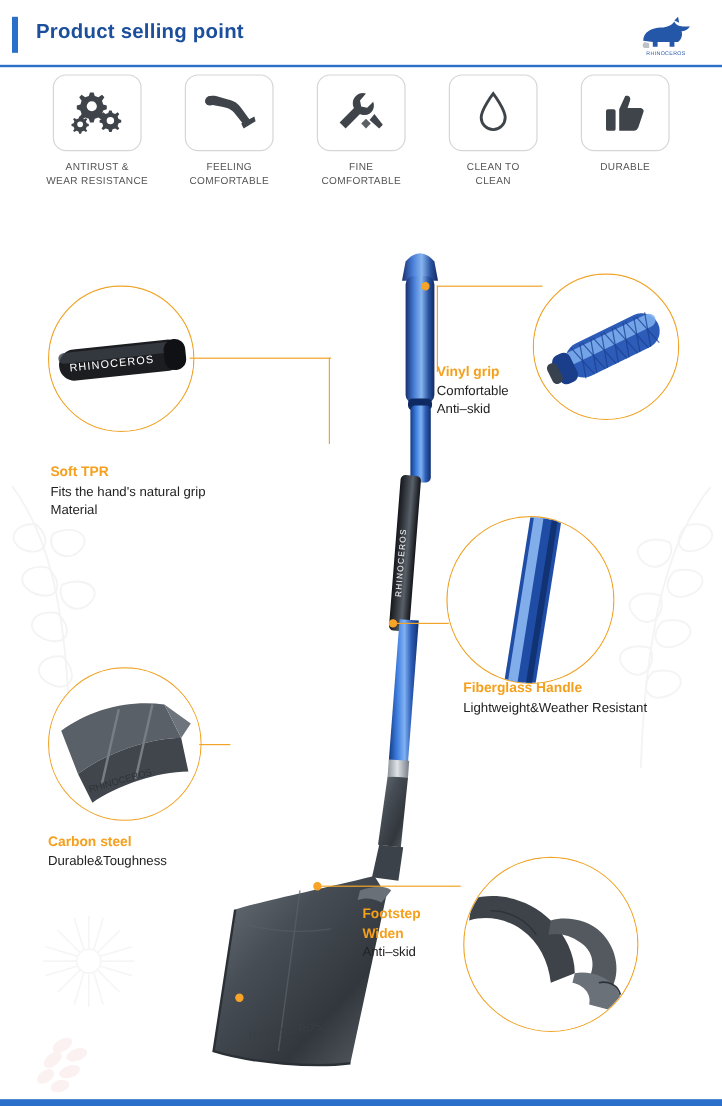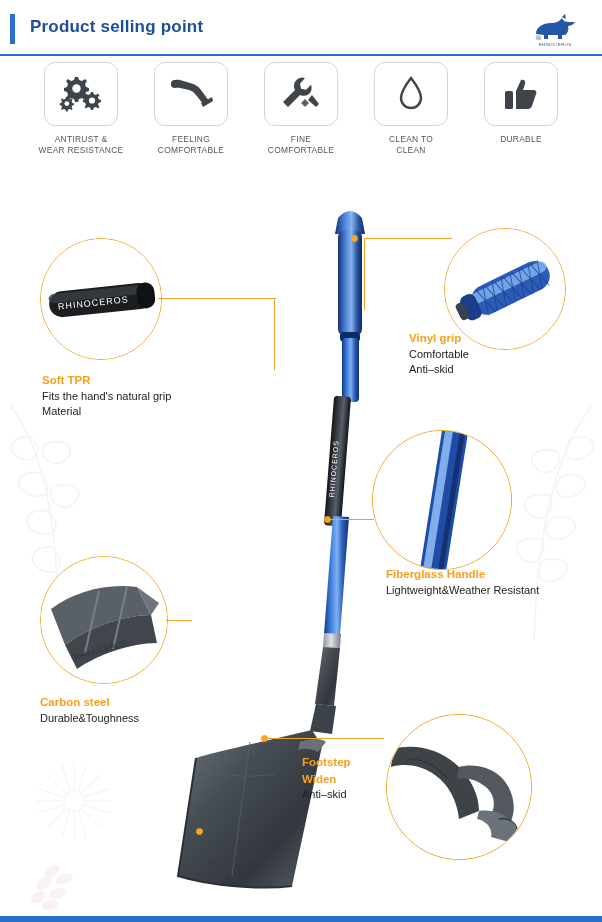--- a/index.html
+++ b/index.html
@@ -313,21 +313,21 @@
         <g transform="rotate(-6 61 61)">
           <rect x="8" y="48" width="104" height="26" rx="13" fill="#1b1d21"></rect>
           <rect x="8" y="50" width="104" height="9" rx="5" fill="#3a3f46" opacity=".8"></rect>
           <rect x="96" y="48" width="18" height="26" rx="9" fill="#0f1114"></rect>
           <text x="52" y="66" fill="#ffffff" font-size="9" font-family="Liberation Sans, sans-serif" text-anchor="middle" letter-spacing="1">RHINOCEROS</text>
         </g>
       </svg>
     </div>
     <div class="leader" style="left:158px; top:112px; width:118px; height:1.4px;"></div>
     <div class="leader" style="left:274px; top:112px; width:1.4px; height:72px;"></div>
-    <div class="callout-text" style="left:42px; top:186px; width:220px;">
+    <div class="callout-text" style="left:42px; top:200px; width:220px;">
       <div class="callout-title">Soft TPR</div>
       <div class="callout-desc">Fits the hand's natural grip</div>
       <div class="callout-desc">Material</div>
     </div>
 
     <div class="bubble" style="left:444px; top:42px; width:122px; height:122px;">
       <svg width="122" height="122" viewBox="0 0 122 122" aria-hidden="true">
         <rect x="0" y="0" width="122" height="122" fill="#ffffff"></rect>
         <g transform="rotate(-26 61 61)">
           <rect x="24" y="46" width="84" height="30" rx="15" fill="#2c5cb8"></rect>
@@ -349,21 +349,21 @@
               <path d="M82 48 l-8 28"></path>
               <path d="M92 48 l-8 28"></path>
             <path d="M102 48 l-8 28"></path>
           </g>
         </g>
       </svg>
     </div>
     <div class="leader" style="left:364px; top:52px; width:88px; height:1.4px;"></div>
     <div class="leader" style="left:364px; top:52px; width:1.4px; height:72px;"></div>
     <div class="dot" style="left:351px; top:49px;"></div>
-    <div class="callout-text" style="left:364px; top:144px; width:180px;margin-left:45px;">
+    <div class="callout-text" style="left:364px; top:116px; width:180px;">
       <div class="callout-title">Vinyl grip</div>
       <div class="callout-desc">Comfortable</div>
       <div class="callout-desc">Anti–skid</div>
     </div>
 
     <div class="bubble" style="left:372px; top:244px; width:140px; height:140px;">
       <svg width="140" height="140" viewBox="0 0 140 140" aria-hidden="true">
         <rect x="0" y="0" width="140" height="140" fill="#ffffff"></rect>
         <g transform="rotate(9 70 70)">
           <rect x="58" y="-10" width="26" height="160" fill="#1f4da5"></rect>

